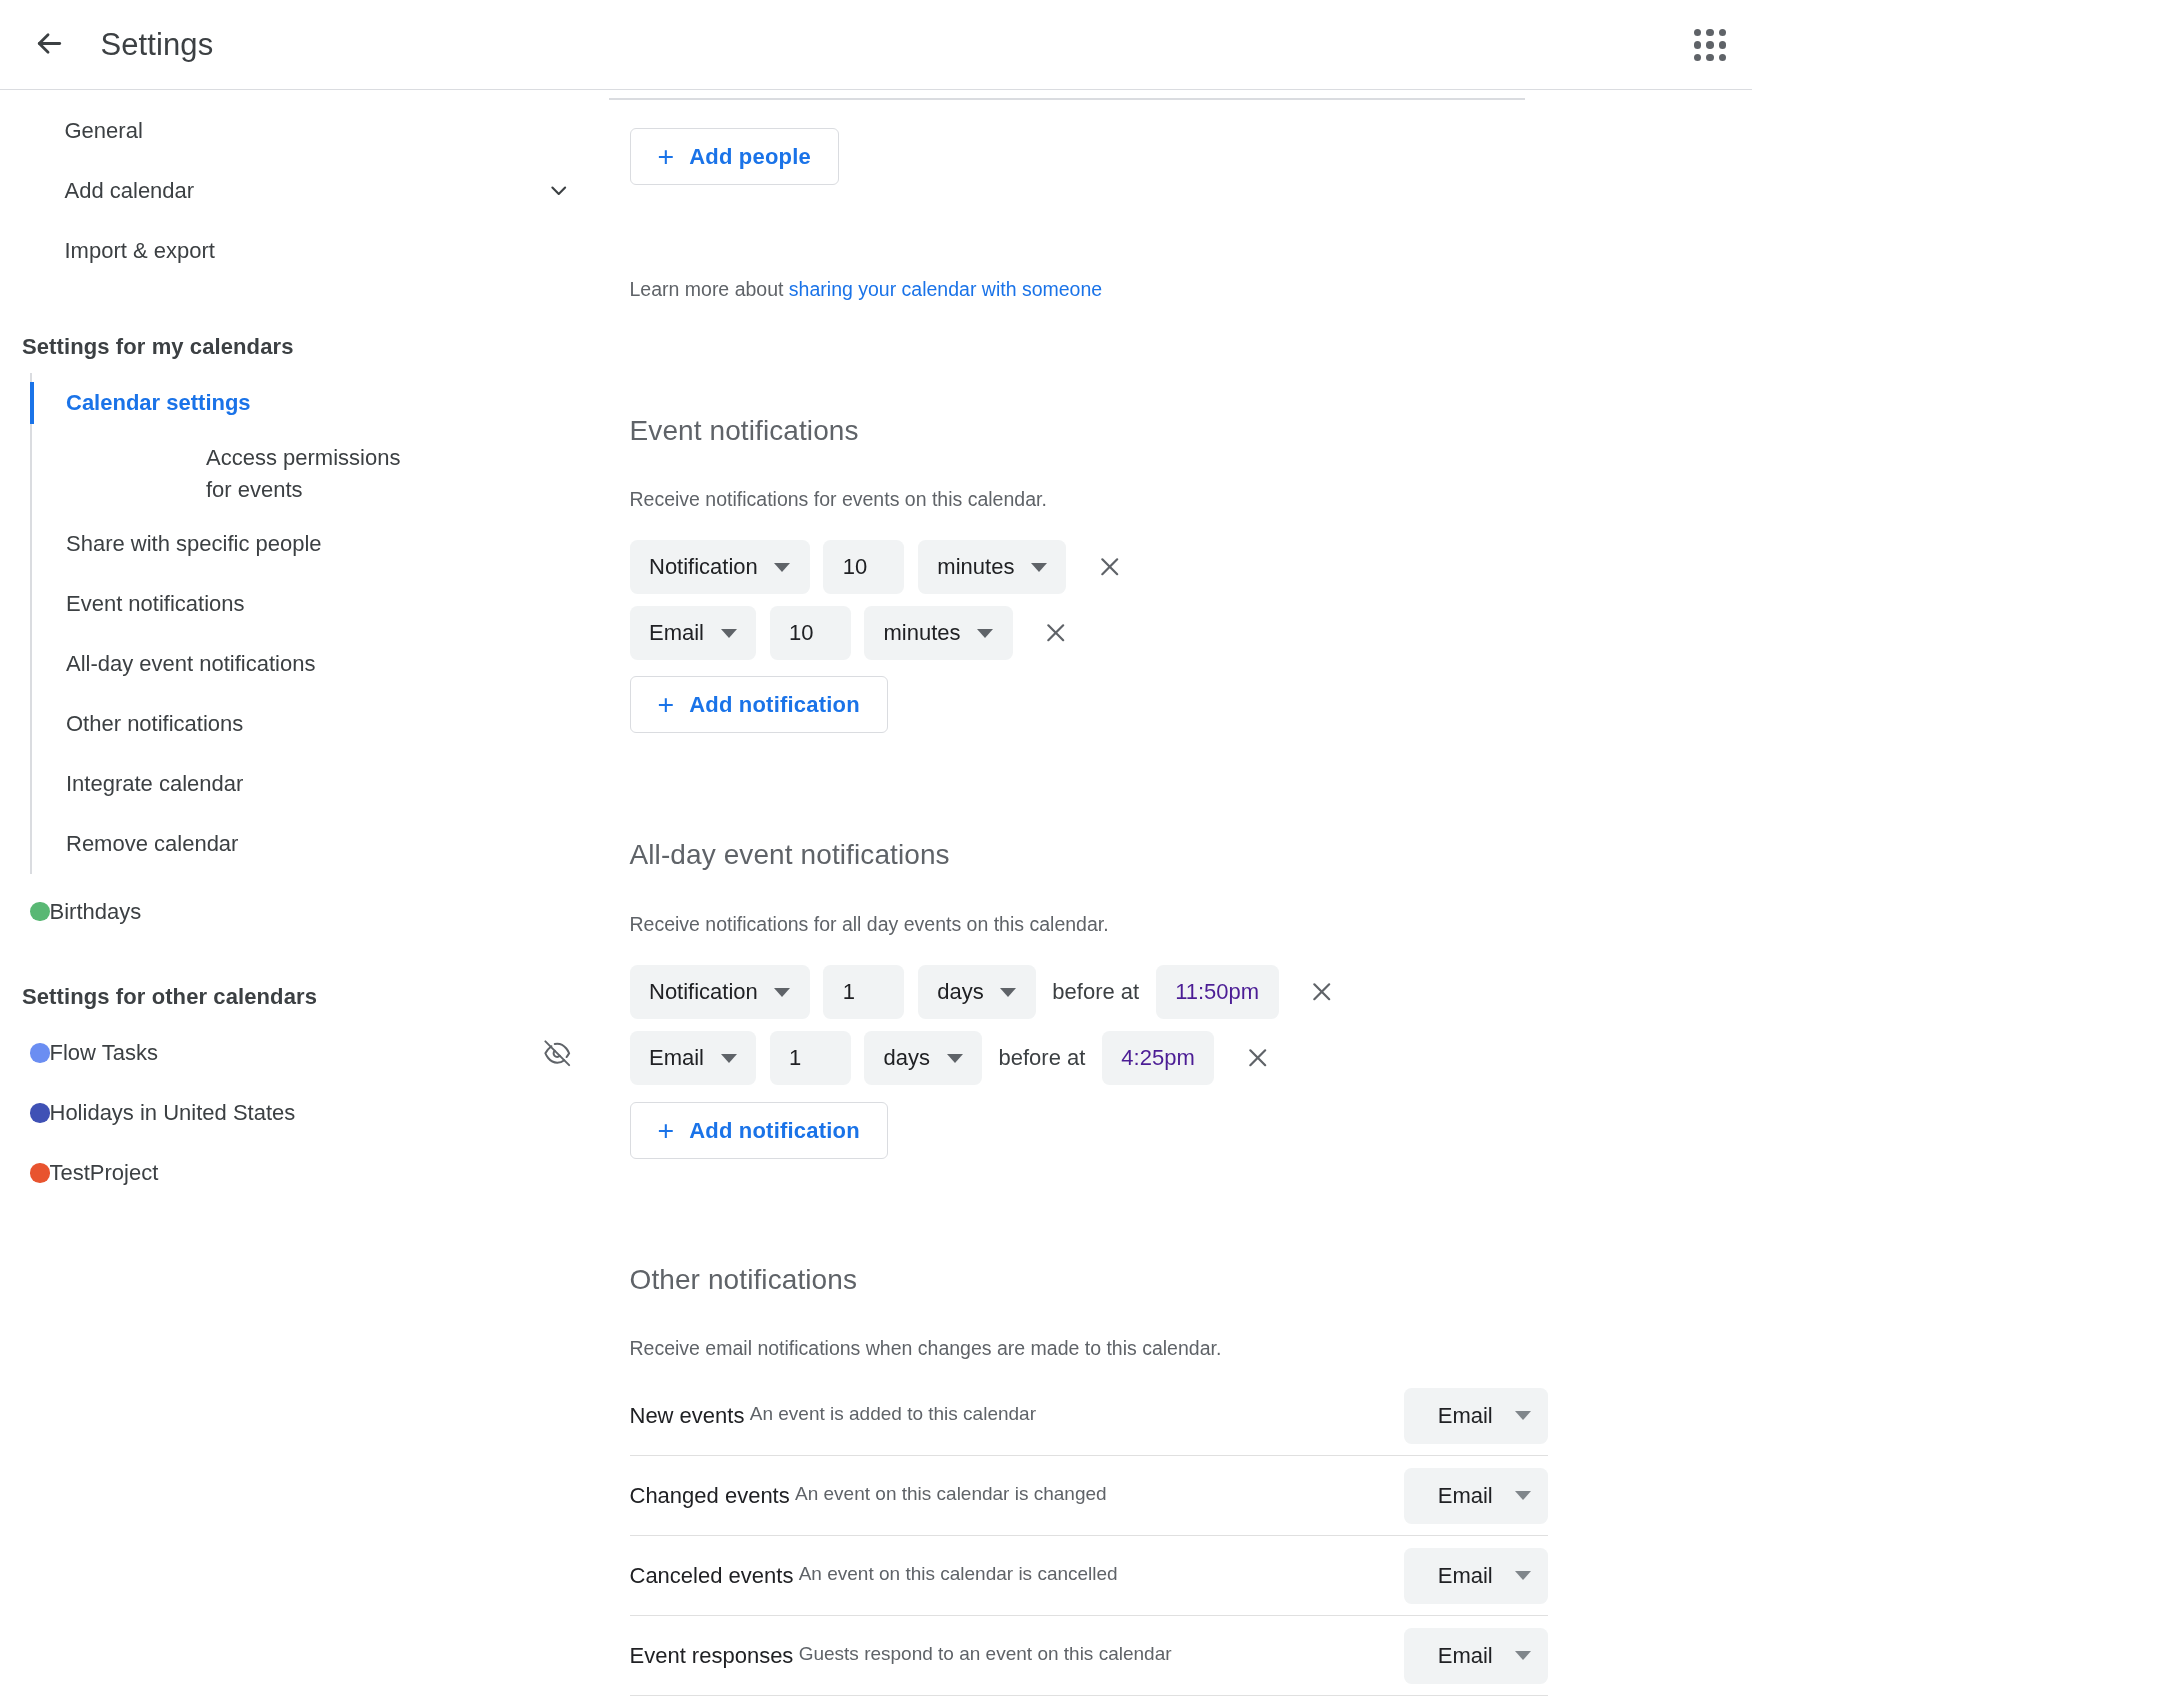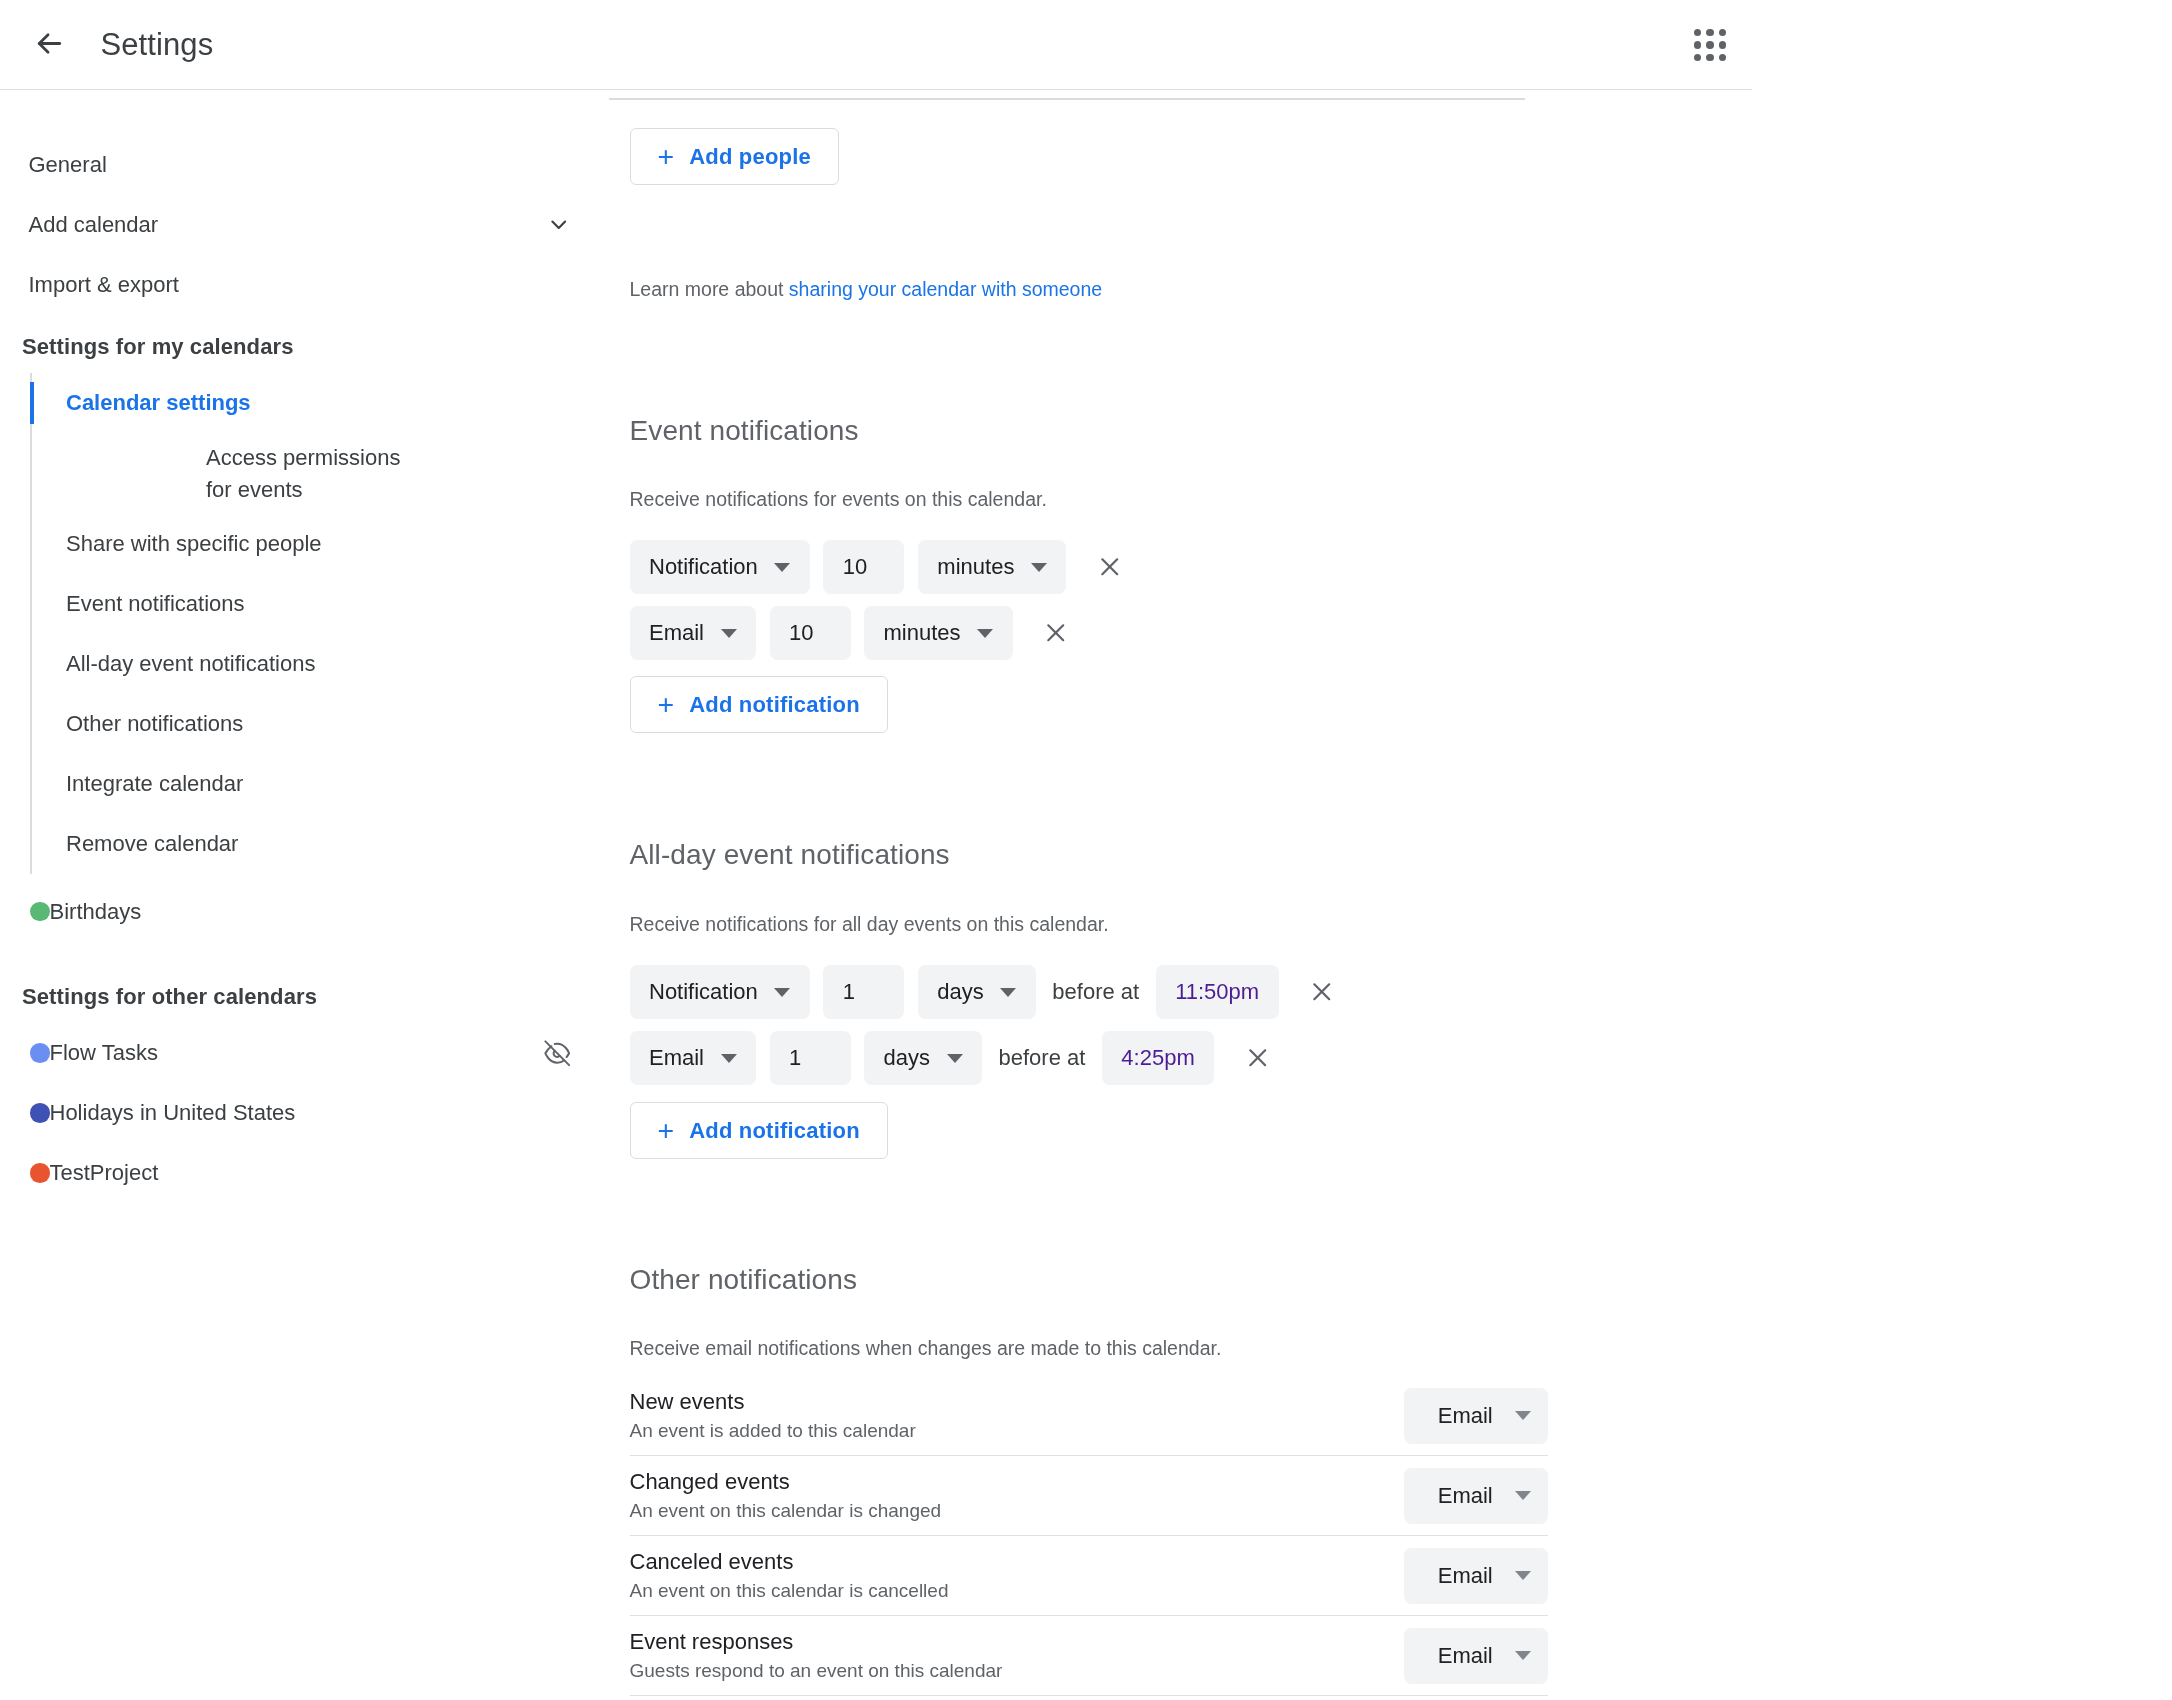--- a/index.html
+++ b/index.html
@@ -39,23 +39,23 @@
     background: #5f6368;
   }
 
   
   .sidebar {
     position: absolute; left: 0; top: 92px; width: 601px; height: 1609px;
     background: #ffffff;
   }
   .nav-top { padding-top: 25.5px; }
   .nav-row {
-    display: flex; align-items: flex-end;
+    display: flex; align-items: flex-start;
     height: 60px; padding-left: 28.5px; padding-right: 30px;
-    font-size: 22px; color: #3c4043; cursor: pointer;
+    font-size: 22px; color: #3c4043; cursor: pointer; margin-left: 36px;
   }
   .nav-row .lbl { flex: 1; }
   .chev { width: 25.5px; height: 25.5px; flex: 0 0 25.5px; }
   .chev svg { width: 25.5px; height: 25.5px; display: block; }
 
   .group-title {
     font-size: 22px; font-weight: bold; color: #3c4043;
     padding-left: 22px; margin-top: 36px; margin-bottom: 13.5px;
     letter-spacing: 0.1px;
   }
@@ -168,21 +168,21 @@
   }
   .x-btn svg { width: 25.5px; height: 25.5px; display: block; }
 
   
   .on-table { width: 918px; }
   .on-row {
     display: flex; align-items: center; justify-content: space-between;
     height: 80px; border-bottom: 1.5px solid #e0e0e0;
   }
   .on-row:first-child { border-top: 0; }
-  .on-texts { display: flex; flex-direction: column; gap: 5.3px; }
+  .on-texts { display: flex; flex-direction: row; gap: 5.3px; text-align: center; }
   .on-title { font-size: 22px; color: #202124; }
   .on-sub { font-size: 19px; color: #5f6368; }
   .on-select {
     display: inline-flex; align-items: center; justify-content: space-between;
     width: 144px; height: 56px; background: #f1f3f4; border-radius: 7.5px;
     padding: 0 16.5px 0 22.5px; cursor: pointer;
   }
   .on-select .v { font-size: 22px; color: #202124; flex: 1; text-align: center; }
   .on-select .caret {
     width: 0; height: 0; margin-left: 10.5px;

